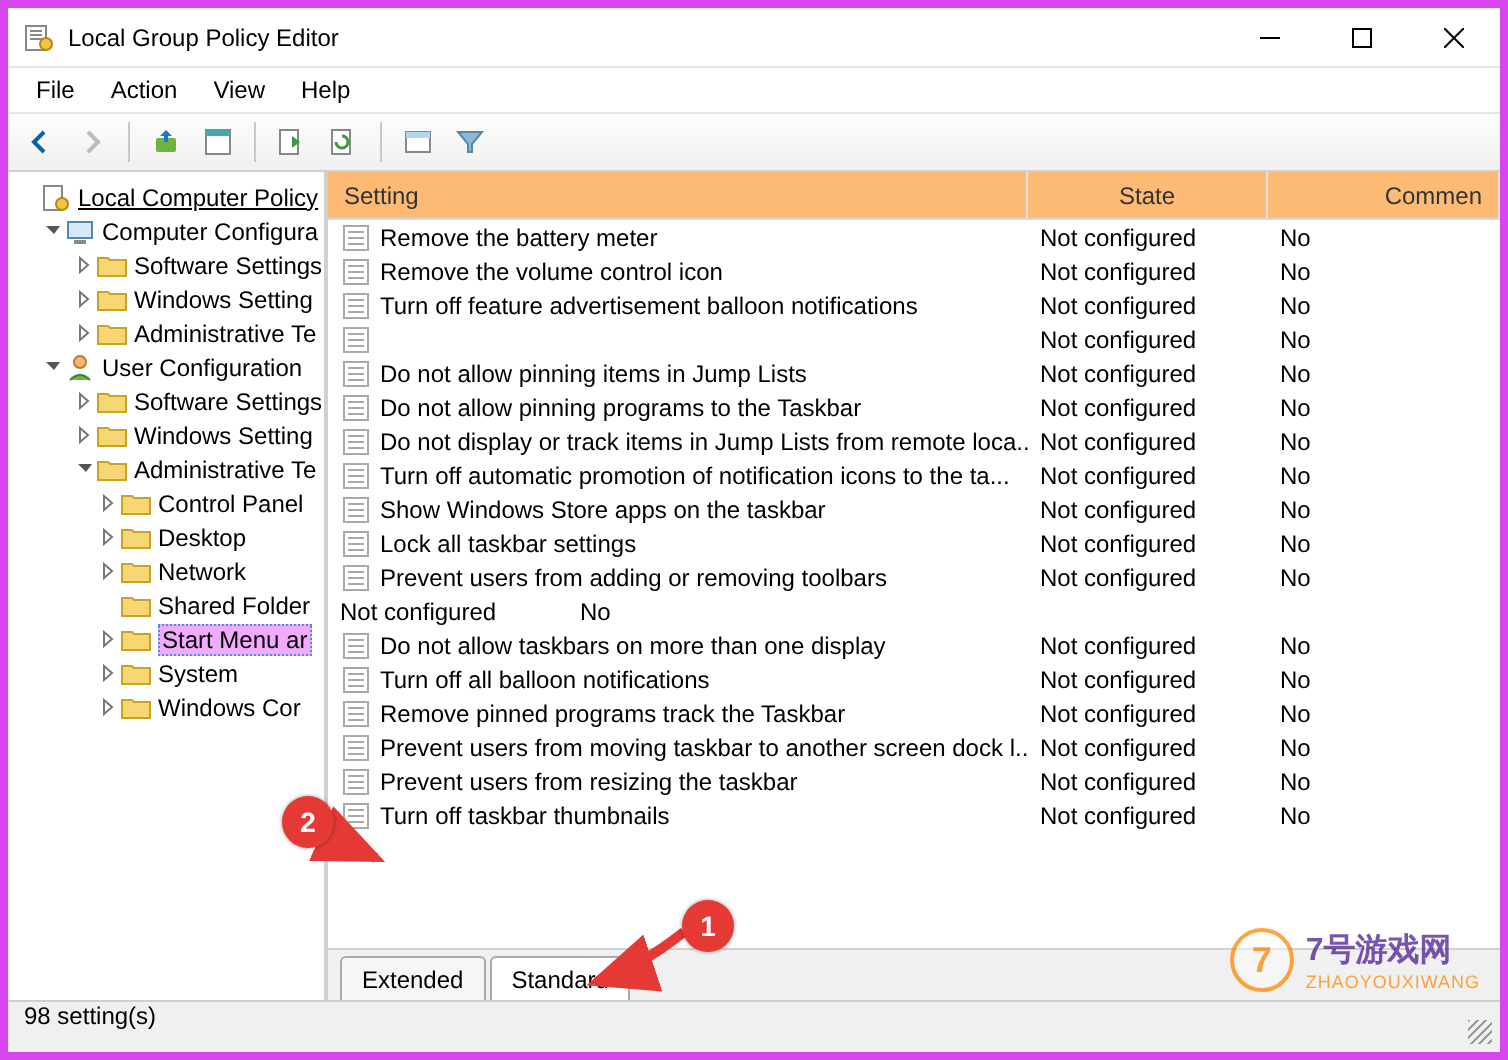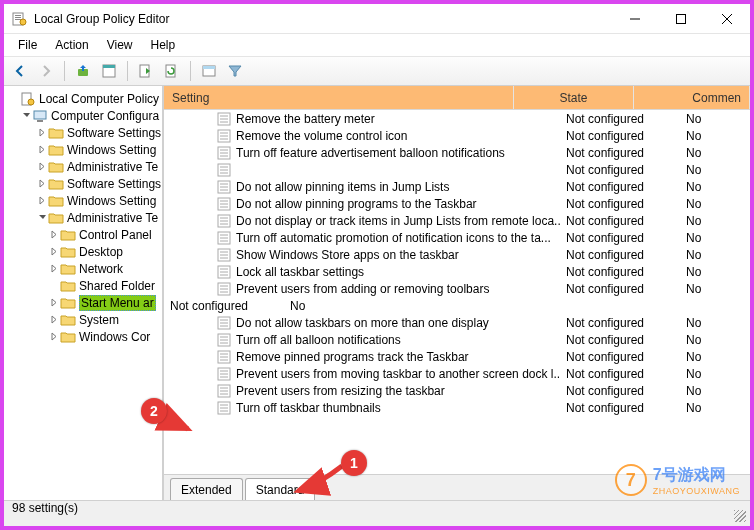--- a/index.html
+++ b/index.html
@@ -31,58 +31,58 @@
 .tree-pane::after { content:""; position:absolute; top:0; right:0; bottom:0; width:1px; background:#d0d0d0; }
 
 .right-pane { flex: 1; display: flex; flex-direction: column; min-width: 0; }
 
 
 .tree { white-space: nowrap; }
 .tree-row { display: flex; align-items: center; height: 17px; cursor: default; }
 .tree-toggle { width: 12px; display: inline-flex; justify-content: center; color: #555; }
 .tree-icon { width: 16px; height: 16px; margin-right: 3px; display: inline-flex; align-items: center; justify-content: center; }
 .tree-label { }
-.tree-row.selected .tree-label { background: #84cc16; border: 1px dotted #4a90d9; padding: 0 1px; }
-.indent0 { padding-left: 0px; }
+.tree-row.selected .tree-label { background: #f0abfc; border: 1px dotted #4a90d9; padding: 0 1px; }
+.indent0 { padding-left: 0px; text-decoration: underline; }
 .indent1 { padding-left: 12px; }
 .indent2 { padding-left: 28px; }
 .indent3 { padding-left: 40px; }
 
 
 .list-header { height: 24px; display: flex; align-items: center; border-bottom: 1px solid #d8d8d8; background: #fdba74; }
 .col { height: 100%; display: flex; align-items: center; border-right: 1px solid #e4e4e4; padding: 0 8px; color: #333; }
 .col-setting { flex: 0 0 350px; }
 .col-state { flex: 0 0 120px; justify-content: center; }
 .col-comment { flex: 1; justify-content: flex-end; }
 
 .list-body { flex: 1; overflow: hidden; position: relative; }
 .list-row { height: 17px; display: flex; align-items: center; cursor: default; }
 .cell { padding: 0 6px; white-space: nowrap; overflow: hidden; text-overflow: ellipsis; }
-.cell-setting { flex: 0 0 350px; display: flex; align-items: center; margin-left: 46px; }
+.cell-setting { flex: 0 0 350px; display: flex; align-items: center; }
 .cell-state { flex: 0 0 120px; }
 .cell-comment { flex: 1; }
 .item-icon { width: 16px; height: 16px; margin-right: 4px; flex-shrink: 0; }
 
 
 .tabs-wrap { height: 26px; display: flex; align-items: flex-end; border-top: 1px solid #d0d0d0; background: #f0f0f0; padding-left: 6px; position: relative; }
 .tab { height: 22px; padding: 0 10px; display: flex; align-items: center; border: 1px solid #aaa; border-bottom: none; background: #fff; border-radius: 3px 3px 0 0; margin-right: 2px; cursor: default; position: relative; }
 .tab.inactive { background: #f6f6f6; }
 .tab.active { background: #fff; z-index: 2; }
 
 
 .statusbar { height: 26px; border-top: 1px solid #d0d0d0; display: flex; align-items: flex-start; padding: 0 8px; background: #f0f0f0; position: relative; }
 .statusbar::after { content:""; position:absolute; right:4px; bottom:4px; width:12px; height:12px;
   background: repeating-linear-gradient(135deg,#999 0 1px,transparent 1px 3px); }
 
 
 .anno-badge { position: absolute; width: 26px; height: 26px; border-radius: 50%; background: #e53935; color:#fff; font-weight: bold; font-size: 14px; display: flex; align-items: center; justify-content: center; box-shadow: 0 0 2px rgba(0,0,0,.4); z-index: 30; }
 .anno-arrow { position: absolute; z-index: 29; pointer-events: none; }
 .watermark { position: absolute; right: 10px; bottom: 30px; opacity: .75; z-index: 20; display:flex; align-items:center; gap:6px; font-family: "Microsoft YaHei", sans-serif; }
 .wm-circle { width:32px; height:32px; border:2px solid #ff8800; border-radius:50%; display:flex; align-items:center; justify-content:center; color:#ff8800; font-weight:bold; font-size:18px; background:rgba(255,255,255,.6); }
-.wm-text { font-size: 16px; color:#3b82f6; font-weight: bold; }
+.wm-text { font-size: 16px; color:#4c1d95; font-weight: bold; }
 .wm-sub { font-size: 9px; color:#ff8800; letter-spacing: .5px; }
 </style>
 </head>
 <body>
 
 <div class="window">
 
   <div class="titlebar">
     <span class="app-icon">
       <svg viewBox="0 0 16 16" width="16" height="16">
@@ -235,20 +235,34 @@
                   <path d="M2 1 L6 4.5 L2 8 Z" fill="none" stroke="#777"></path>
                 </svg>
               </span>
               <span class="tree-icon">
                 <svg width="16" height="16" viewBox="0 0 16 16">
                   <path d="M1 4 L6 4 L7 5 L15 5 L15 13 L1 13 Z" fill="#f7d774" stroke="#c9a227"></path>
                 </svg>
               </span>
               <span class="tree-label">Administrative Te</span>
             </div>
+            <div class="tree-row indent1">
+              <span class="tree-toggle">
+                <svg width="9" height="9" viewBox="0 0 9 9">
+                  <path d="M1 2 L5 6 L1 2 M1 2 L8 2 L5 6 Z" fill="#555"></path>
+                </svg>
+              </span>
+              <span class="tree-icon">
+                <svg width="16" height="16" viewBox="0 0 16 16">
+                  <circle cx="8" cy="5" r="3" fill="#f2b774" stroke="#c07828"></circle>
+                  <path d="M3 14 Q8 9 13 14" fill="#6ab04c" stroke="#3d8030"></path>
+                </svg>
+              </span>
+              <span class="tree-label">User Configuration</span>
+            </div>
             <div class="tree-row indent2">
               <span class="tree-toggle">
                 <svg width="9" height="9" viewBox="0 0 9 9">
                   <path d="M2 1 L6 4.5 L2 8 Z" fill="none" stroke="#777"></path>
                 </svg>
               </span>
               <span class="tree-icon">
                 <svg width="16" height="16" viewBox="0 0 16 16">
                   <path d="M1 4 L6 4 L7 5 L15 5 L15 13 L1 13 Z" fill="#f7d774" stroke="#c9a227"></path>
                 </svg>

